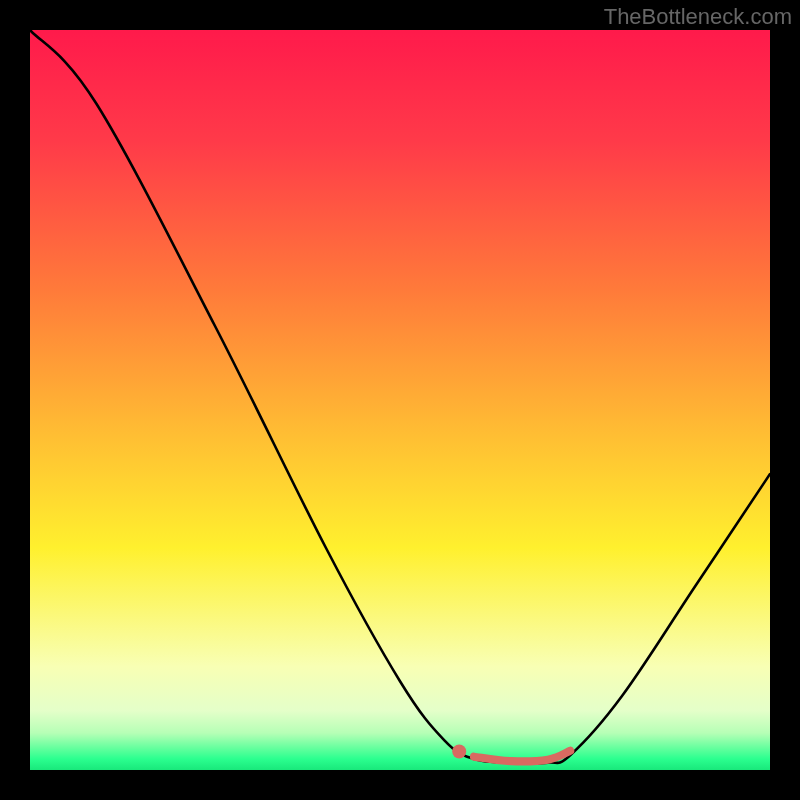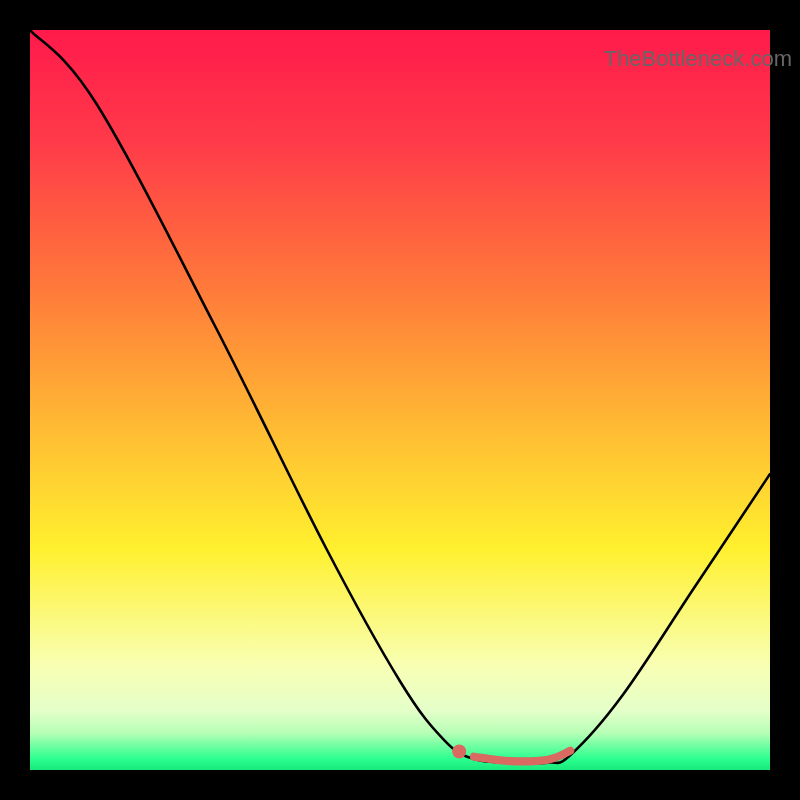--- a/index.html
+++ b/index.html
@@ -18,21 +18,20 @@
   }
   .watermark {
     position: absolute;
     top: 4px;
     right: 8px;
     color: #666;
     font-size: 22px;
     font-weight: 500;
     z-index: 4;
     font-family: Arial, sans-serif;
-    margin-top: 42px;
   }
   .plot {
     position: absolute;
     left: 30px;
     top: 30px;
     width: 740px;
     height: 740px;
   }
   .gradient {
     position: absolute;

